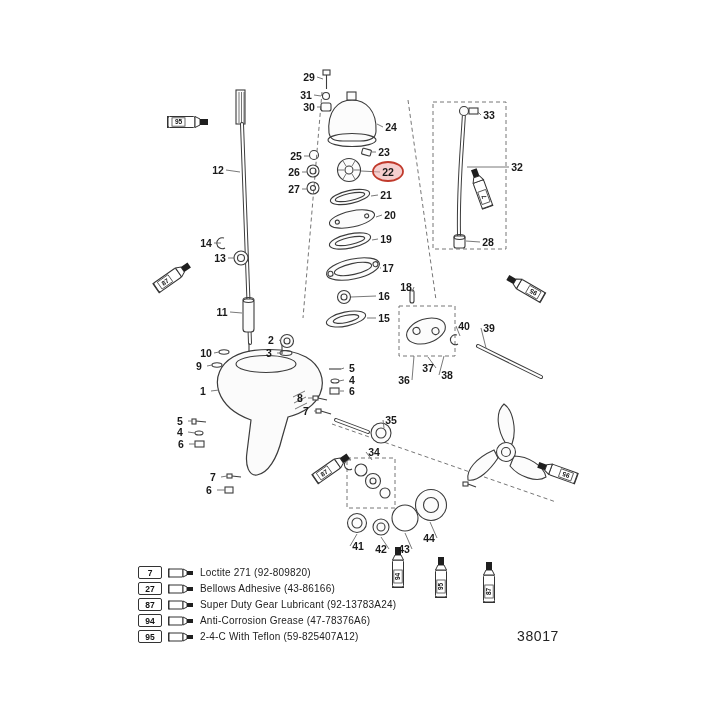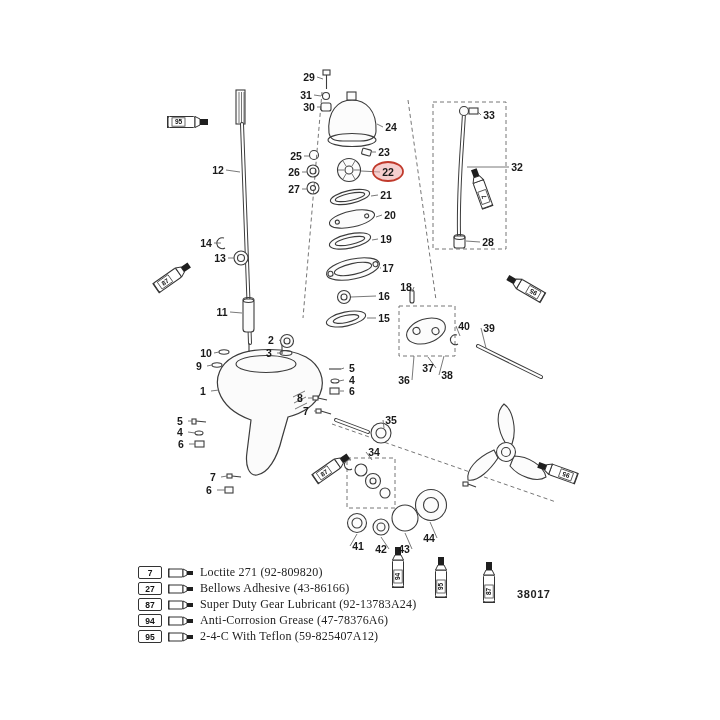--- a/index.html
+++ b/index.html
@@ -19,22 +19,22 @@
   .tube-tip{fill:#1f1f1f;stroke:none;}
   .tube-crimp{stroke:#333;stroke-width:2;}
   .tube-refbox{fill:#fff;stroke:#444;stroke-width:0.8;}
   .tube-ref{font:bold 6.5px "Liberation Sans",sans-serif;fill:#111;text-anchor:middle;}
   
   .legend{position:absolute;left:138px;top:566px;}
   .legend-row{display:flex;align-items:center;gap:5px;height:13px;margin-bottom:3px;}
   .ref-box{display:inline-flex;align-items:center;justify-content:center;
            min-width:22px;height:11px;border:1px solid #333;border-radius:2px;
            font-size:8.5px;font-weight:bold;color:#111;background:#fff;}
-  .legend-label{font-size:12px;color:#222;white-space:nowrap;letter-spacing:0.2px;font-family:Liberation Serif, serif;}
-  .diagram-number{position:absolute;left:517px;top:588px;font-size:11px;font-weight:700;
+  .legend-label{font-size:10px;color:#222;white-space:nowrap;letter-spacing:0.2px;}
+  .diagram-number{position:absolute;left:517px;top:628px;font-size:14px;font-weight:400;
                   color:#222;letter-spacing:0.6px;}
 </style>
 </head>
 <body>
 
 <div class="canvas">
 
   <svg class="diagram" width="720" height="720" viewBox="0 0 720 720">
 
     <g>

